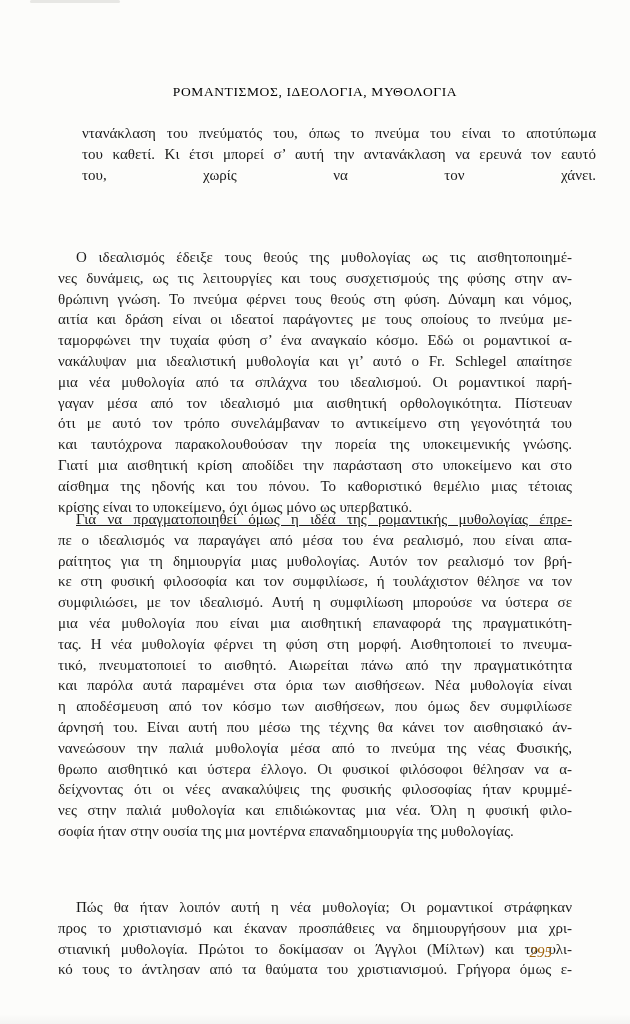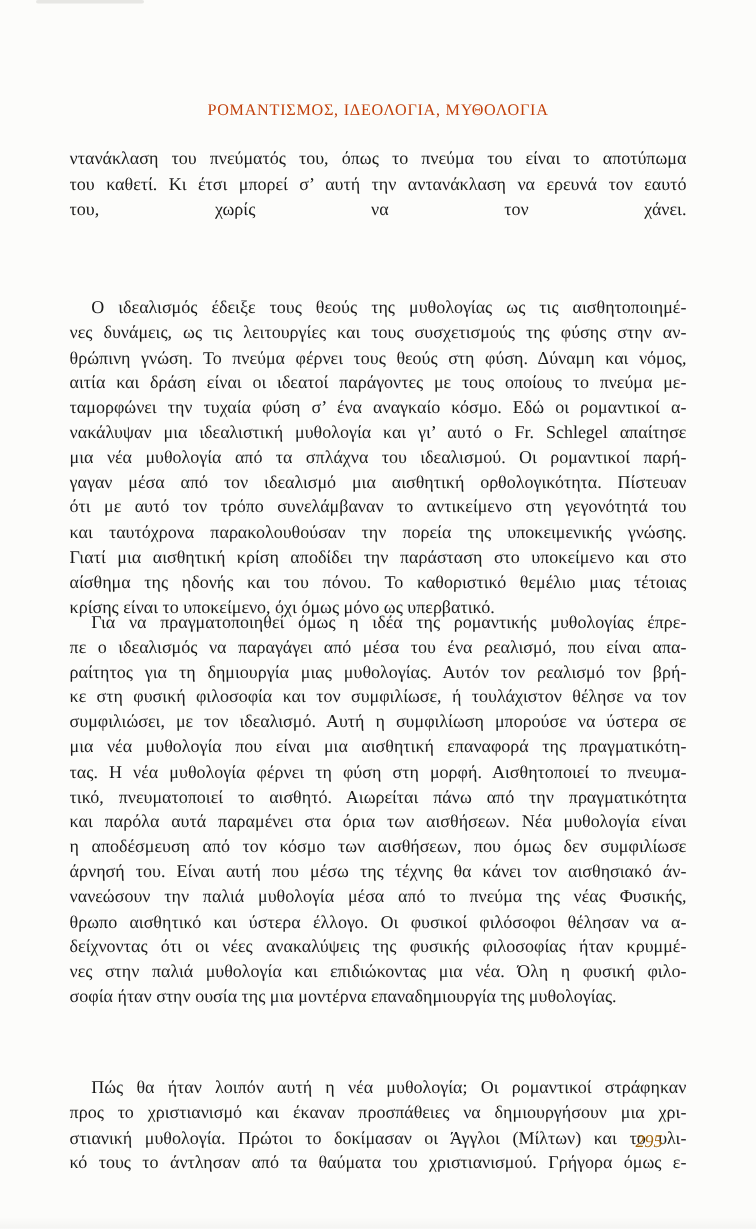--- a/index.html
+++ b/index.html
@@ -16,26 +16,26 @@
     background: #cfcfca; opacity: .45; border-radius: 2px;
   }
   .scan-shade-bottom {
     position: absolute; left: 0; bottom: 0; width: 630px; height: 10px;
     background: linear-gradient(to bottom, rgba(0,0,0,0), rgba(0,0,0,0.03));
   }
   .page-header {
     position: absolute; top: 84px; left: 0; width: 630px;
     text-align: center;
     font-size: 13.5px; letter-spacing: 0.6px;
-    color: #c2410c;
+    color: #000000;
   }
   .text-block {
     position: absolute; left: 58px; width: 514px;
   }
-  .block-quote      { top: 123px; }
+  .block-quote      { top: 123px; margin-left: 24px; }
   .block-para1      { top: 247px; }
   .block-para2      { top: 509px; }
   .block-para3      { top: 849px; margin-top: 48px; }
   .line {
     font-size: 15px;
     line-height: 20.8px;
     height: 20.8px;
     overflow: hidden;
     white-space: normal;
   }
@@ -69,21 +69,21 @@
     <div class="line j">μια νέα μυθολογία από τα σπλάχνα του ιδεαλισμού. Οι ρομαντικοί παρή-</div>
     <div class="line j">γαγαν μέσα από τον ιδεαλισμό μια αισθητική ορθολογικότητα. Πίστευαν</div>
     <div class="line j">ότι με αυτό τον τρόπο συνελάμβαναν το αντικείμενο στη γεγονότητά του</div>
     <div class="line j">και ταυτόχρονα παρακολουθούσαν την πορεία της υποκειμενικής γνώσης.</div>
     <div class="line j">Γιατί μια αισθητική κρίση αποδίδει την παράσταση στο υποκείμενο και στο</div>
     <div class="line j">αίσθημα της ηδονής και του πόνου. Το καθοριστικό θεμέλιο μιας τέτοιας</div>
     <div class="line l">κρίσης είναι το υποκείμενο, όχι όμως μόνο ως υπερβατικό.</div>
   </div>
 
 <div class="text-block block-para2">
-    <div class="line j" style="text-indent: 18px;">Για να πραγματοποιηθεί όμως η ιδέα της ρομαντικής μυθολογίας έπρε-</div>
+    <div class="line j" style="text-indent: 18px; text-decoration: underline;">Για να πραγματοποιηθεί όμως η ιδέα της ρομαντικής μυθολογίας έπρε-</div>
     <div class="line j">πε ο ιδεαλισμός να παραγάγει από μέσα του ένα ρεαλισμό, που είναι απα-</div>
     <div class="line j">ραίτητος για τη δημιουργία μιας μυθολογίας. Αυτόν τον ρεαλισμό τον βρή-</div>
     <div class="line j">κε στη φυσική φιλοσοφία και τον συμφιλίωσε, ή τουλάχιστον θέλησε να τον</div>
     <div class="line j">συμφιλιώσει, με τον ιδεαλισμό. Αυτή η συμφιλίωση μπορούσε να ύστερα σε</div>
     <div class="line j">μια νέα μυθολογία που είναι μια αισθητική επαναφορά της πραγματικότη-</div>
     <div class="line j">τας. Η νέα μυθολογία φέρνει τη φύση στη μορφή. Αισθητοποιεί το πνευμα-</div>
     <div class="line j">τικό, πνευματοποιεί το αισθητό. Αιωρείται πάνω από την πραγματικότητα</div>
     <div class="line j">και παρόλα αυτά παραμένει στα όρια των αισθήσεων. Νέα μυθολογία είναι</div>
     <div class="line j">η αποδέσμευση από τον κόσμο των αισθήσεων, που όμως δεν συμφιλίωσε</div>
     <div class="line j">άρνησή του. Είναι αυτή που μέσω της τέχνης θα κάνει τον αισθησιακό άν-</div>

